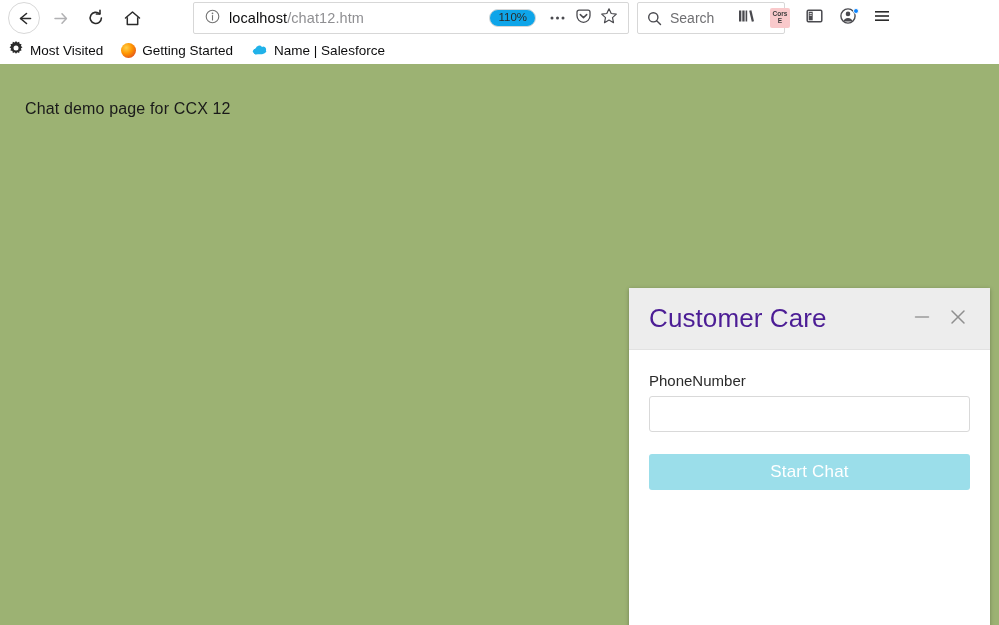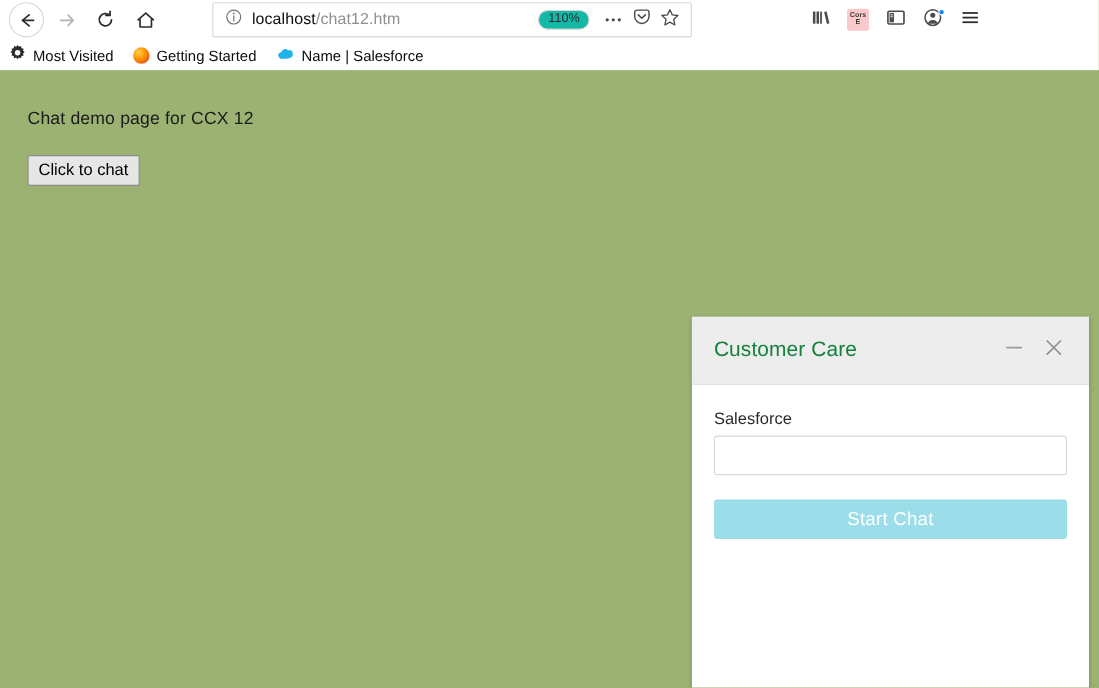--- a/index.html
+++ b/index.html
@@ -40,21 +40,21 @@
   }
   #info-icon { margin-left:11px; flex:none; }
   #url-text {
     margin-left:9px; font-size:14.5px; color:#0c0c0d; letter-spacing:0.1px;
     white-space:nowrap; overflow:hidden;
   }
   #url-text .dim { color:#8f8f92; }
   #zoom-badge {
     margin-left:auto; margin-right:8px; flex:none;
     border:1px solid #d7d7d7; border-radius:11px;
-    font-size:11.5px; color:#2b2b2b; padding:2px 8px 3px; background:#14b8a6;
+    font-size:11.5px; color:#2b2b2b; padding:2px 8px 3px; background:#0ea5e9;
     line-height:1;
   }
   #urlbar-actions { display:flex; align-items:center; margin-right:6px; }
   .ubtn { width:26px;height:26px;display:flex;align-items:center;justify-content:center; }
 
   
   #searchbar {
     position:absolute; left:637px; top:2px; width:148px; height:32px;
     border:1px solid #d7d7d7; border-radius:2px; background:#fff;
     display:flex; align-items:center;
@@ -105,21 +105,21 @@
 
   
   #chat-widget {
     position:absolute; left:629px; top:224px; width:361px; height:390px;
     background:#ffffff; box-shadow:0 1px 4px rgba(0,0,0,0.28);
   }
   #chat-header {
     height:62px; background:#ededed; border-bottom:1px solid #e2e2e2;
     display:flex; align-items:center; padding:0 18px 0 20px;
   }
-  #chat-title { font-size:19px; color:#15803d; letter-spacing:0.1px; }
+  #chat-title { font-size:26px; color:#4c1d95; letter-spacing:0.1px; }
   #chat-header-actions { margin-left:auto; display:flex; align-items:center; gap:8px; }
   .hdrbtn { width:28px;height:28px;display:flex;align-items:center;justify-content:center;cursor:pointer; }
 
   #chat-body { padding:22px 20px 0 20px; }
   .field { margin-bottom:15px; }
   .field-label { font-size:15px; color:#2b2b2b; margin-bottom:7px; }
   .field-label .req { color:#d0342c; font-size:13px; }
   .text-input {
     width:100%; height:36px; border:1px solid #d9d9d9; border-radius:3px;
     background:#fff; font-family:"Liberation Sans", sans-serif; font-size:14px;
@@ -217,20 +217,29 @@
         <span class="ubtn">
           <span>
             <svg width="18" height="18" viewBox="0 0 18 18">
                 <polygon points="9,1.8 11.2,6.5 16.3,7.1 12.5,10.6 13.5,15.7 9,13.1 4.5,15.7 5.5,10.6 1.7,7.1 6.8,6.5" fill="none" stroke="#4a4a4f" stroke-width="1.2" stroke-linejoin="round"></polygon>
               </svg>
           </span>
         </span>
       </span>
     </div>
 
+    <div id="searchbar">
+      <span style="margin-left:9px;display:flex">
+        <svg width="15" height="15" viewBox="0 0 15 15">
+            <circle cx="6.3" cy="6.3" r="4.6" fill="none" stroke="#4a4a4f" stroke-width="1.4"></circle>
+            <line x1="9.7" y1="9.7" x2="13.5" y2="13.5" stroke="#4a4a4f" stroke-width="1.4" stroke-linecap="round"></line>
+          </svg>
+      </span>
+      <span id="search-placeholder">Search</span>
+    </div>
 
     <div id="toolbar-right">
       <span class="tbicon">
         <span>
           <svg width="19" height="18" viewBox="0 0 19 18">
               <rect x="2" y="3.5" width="2.3" height="11" fill="#4a4a4f"></rect>
               <rect x="5.3" y="3.5" width="2.3" height="11" fill="#4a4a4f"></rect>
               <rect x="8.6" y="3.5" width="1.6" height="11" fill="#4a4a4f"></rect>
               <polygon points="12.2,3.8 14.4,3.2 17,14.2 14.8,14.8" fill="#4a4a4f"></polygon>
             </svg>
@@ -298,21 +307,20 @@
             <ellipse cx="8.5" cy="8.2" rx="6.6" ry="3.1" fill="#21b2e9"></ellipse>
           </svg>
       </span>
       <span class="bm-label">Name | Salesforce</span>
     </div>
   </div>
 </div>
 
 <div id="page-content">
   <div id="page-heading">Chat demo page for CCX 12</div>
-  <button id="click-to-chat-button">Click to chat</button>
 
   <div id="chat-widget">
 
     <div id="chat-header">
       <span id="chat-title">Customer Care</span>
       <span id="chat-header-actions">
         <span class="hdrbtn">
           <span>
             <svg width="18" height="18" viewBox="0 0 18 18">
                 <line x1="2.5" y1="9" x2="15.5" y2="9" stroke="#9b9b9b" stroke-width="1.5" stroke-linecap="round"></line>
@@ -327,21 +335,21 @@
               </svg>
           </span>
         </span>
       </span>
     </div>
 
     <div id="chat-body">
 
 
       <div class="field">
-        <div class="field-label">Salesforce</div>
+        <div class="field-label">PhoneNumber</div>
         <input class="text-input" type="text" placeholder="" style="">
       </div>
 
 
       <button id="start-chat-button">Start Chat</button>
     </div>
   </div>
 </div>
 
 </body></html>

